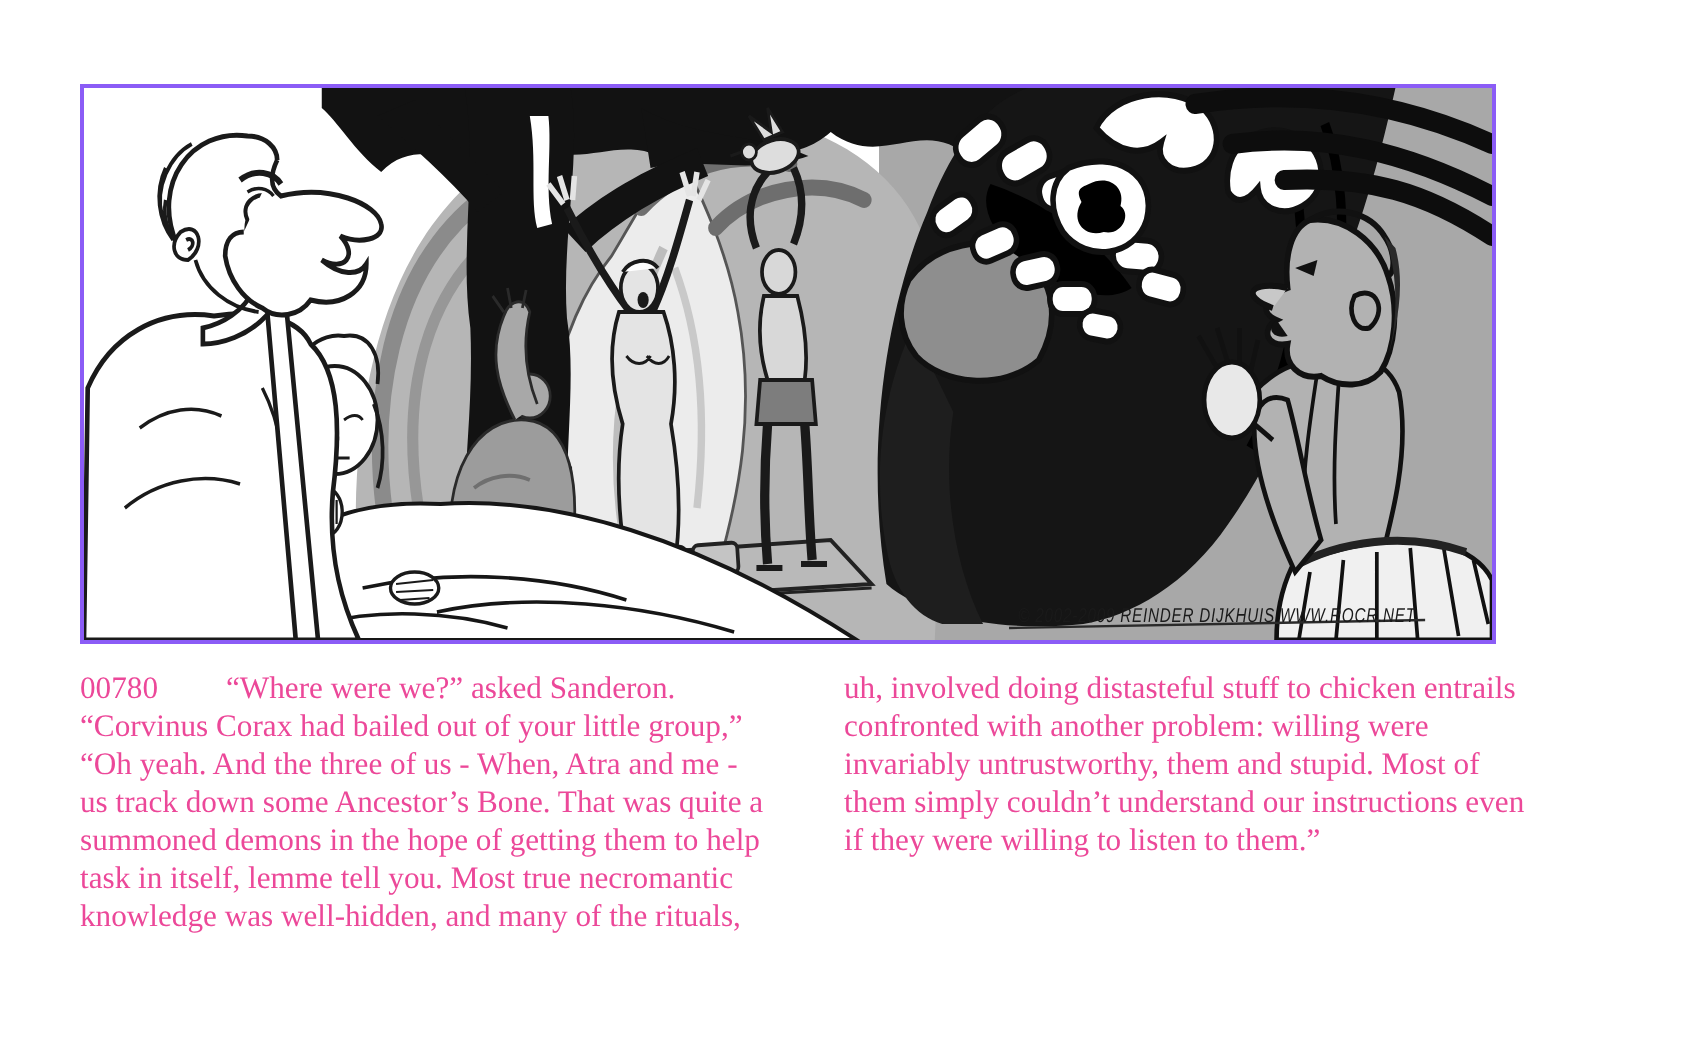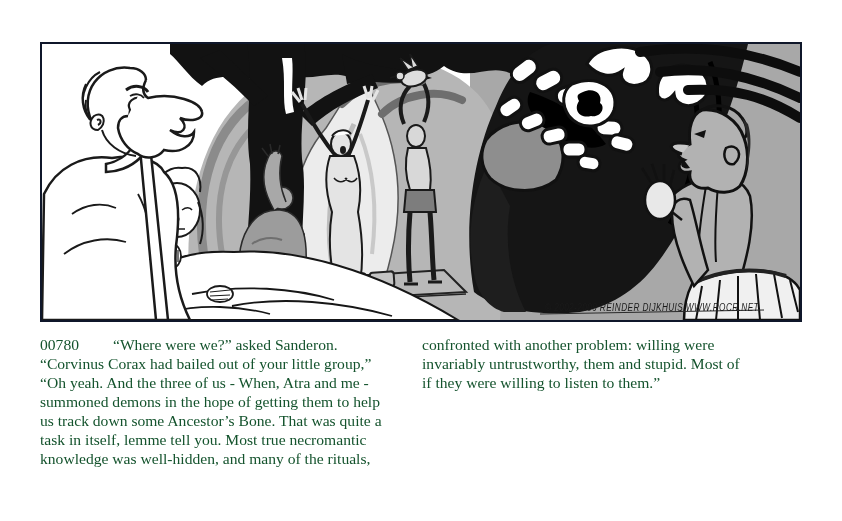--- a/index.html
+++ b/index.html
@@ -1,21 +1,21 @@
 <!DOCTYPE html>
 <html><head>
 <meta charset="utf-8">
 <style>
   html,body{margin:0;padding:0;background:#ffffff;}
   .stage{position:relative;width:842px;height:521px;background:#ffffff;overflow:hidden;
          font-family:"Liberation Serif", serif;}
-  .panel{position:absolute;left:40px;top:42px;width:762px;height:280px;
-         border:2px solid #0f172a;box-sizing:border-box;background:#fff;}
+  .panel{position:absolute;left:40px;top:42px;width:708px;height:280px;
+         border:2px solid #8b5cf6;box-sizing:border-box;background:#fff;}
   .panel svg{display:block;width:100%;height:100%;}
-  .caption-col{position:absolute;color:#14532d;}
+  .caption-col{position:absolute;color:#ec4899;}
   .cap-line{font-size:15.6px;line-height:19px;white-space:nowrap;
             font-family:"Liberation Serif", serif;}
   .pagenum{display:inline-block;}
   .first-quote{display:inline-block;margin-left:34px;}
 </style>
 </head>
 <body>
 
 <div class="stage">
 
@@ -196,25 +196,27 @@
       </g>
     </svg>
   </div>
 
   <div class="caption-col" style="left:40px;top:335px;">
     <div class="cap-line">
       <span class="pagenum">00780</span><span class="first-quote">“Where were we?” asked Sanderon.</span>
     </div>
     <div class="cap-line">“Corvinus Corax had bailed out of your little group,”</div>
     <div class="cap-line">“Oh yeah. And the three of us - When, Atra and me -</div>
+    <div class="cap-line">us track down some Ancestor’s Bone. That was quite a</div>
     <div class="cap-line">summoned demons in the hope of getting them to help</div>
-    <div class="cap-line">us track down some Ancestor’s Bone. That was quite a</div>
     <div class="cap-line">task in itself, lemme tell you. Most true necromantic</div>
     <div class="cap-line">knowledge was well-hidden, and many of the rituals,</div>
   </div>
 
   <div class="caption-col" style="left:422px;top:335px;">
+    <div class="cap-line">uh, involved doing distasteful stuff to chicken entrails</div>
     <div class="cap-line">confronted with another problem: willing were</div>
     <div class="cap-line">invariably untrustworthy, them and stupid. Most of</div>
+    <div class="cap-line">them simply couldn’t understand our instructions even</div>
     <div class="cap-line">if they were willing to listen to them.”</div>
   </div>
 
 </div>
 
 </body></html>

